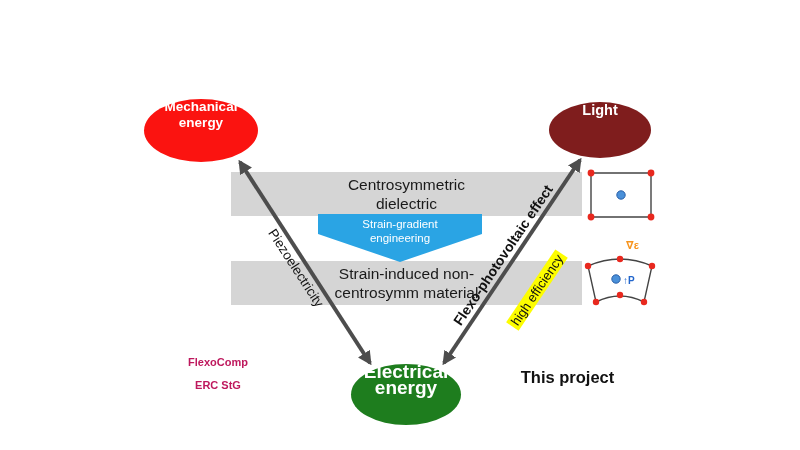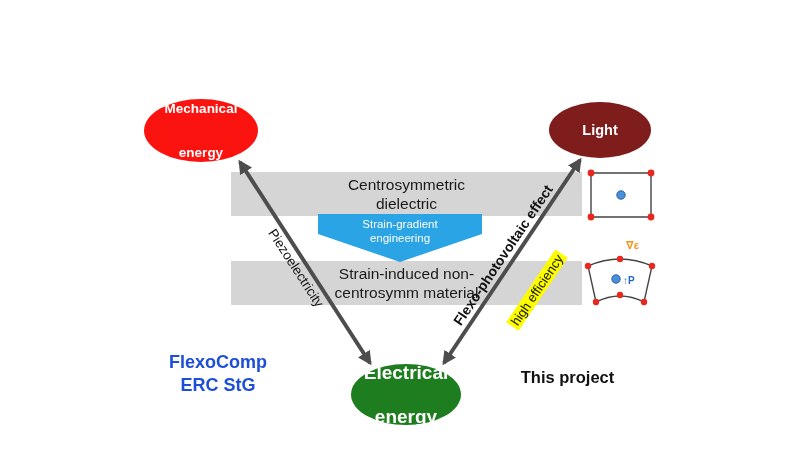--- a/index.html
+++ b/index.html
@@ -15,42 +15,42 @@
   .bar {
     left:231px; width:351px; height:44px; background:#d5d5d5;
     display:flex; flex-direction:column; justify-content:center; align-items:center;
     font-size:15.5px; line-height:19px; color:#1a1a1a; z-index:1; text-align:center;
   }
   .bar-top { top:172px; }
   .bar-bottom { top:261px; }
 
   .node {
     border-radius:50%; color:#ffffff; font-weight:bold; text-align:center;
-    display:flex; flex-direction:column; justify-content:center; align-items:center; z-index:4;gap:28px;
+    display:flex; flex-direction:column; justify-content:flex-start; align-items:center; z-index:4;
   }
   .node-mechanical { left:144px; top:99px;  width:114px; height:63px; background:#fb1310; font-size:13.5px; line-height:16px; }
   .node-light      { left:549px; top:102px; width:102px; height:56px; background:#7f1d1d; font-size:14.5px; }
   .node-electrical { left:351px; top:364px; width:110px; height:61px; background:#1e7d1e; font-size:19px; line-height:16px; }
 
   .bluearrow-svg  { left:318px; top:214px; z-index:2; }
   .bluearrow-text {
     left:318px; top:218px; width:164px; text-align:center; color:#ffffff;
     font-size:11.5px; line-height:13.5px; z-index:3;
   }
 
   .arrows-svg { left:0; top:0; z-index:3; pointer-events:none; }
 
   .rot-label { white-space:nowrap; z-index:4; }
   .piezo { left:296px; top:268px; transform:translate(-50%,-50%) rotate(57deg);  font-size:13.5px; color:#111; }
   .flexo { left:503px; top:255px; transform:translate(-50%,-50%) rotate(-56deg); font-size:14px; font-weight:bold; color:#111; }
   .heff  { left:537px; top:290px; transform:translate(-50%,-50%) rotate(-56deg); font-size:13px; color:#111;
            background:#fdfd00; padding:0 3px; }
 
   .flexocomp { left:148px; top:351px; width:140px; text-align:center; font-weight:bold;
-               font-size:18px; line-height:23px; color:#1d4ed8; z-index:4; }
+               font-size:11px; line-height:23px; color:#be185d; z-index:4; }
   .project   { left:505px; top:368px; width:125px; text-align:center; font-weight:bold;
                font-size:16.5px; color:#111; z-index:4; }
 
   .crystal1 { left:584px; top:166px; z-index:4; }
   .crystal2 { left:578px; top:236px; z-index:4; }
   .crystal-label { font-family:"Liberation Sans","DejaVu Sans",sans-serif; }
 </style>
 </head>
 <body>
 

